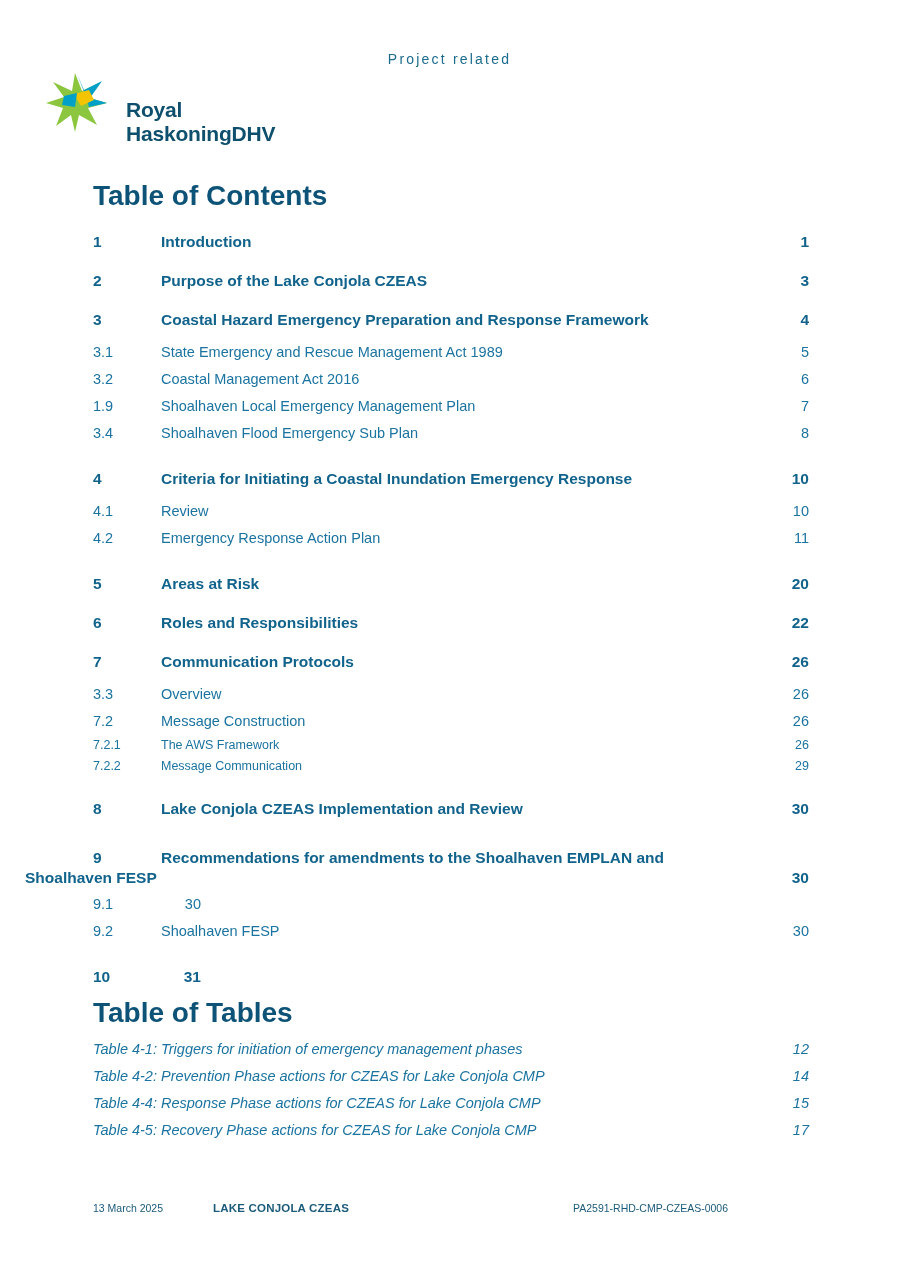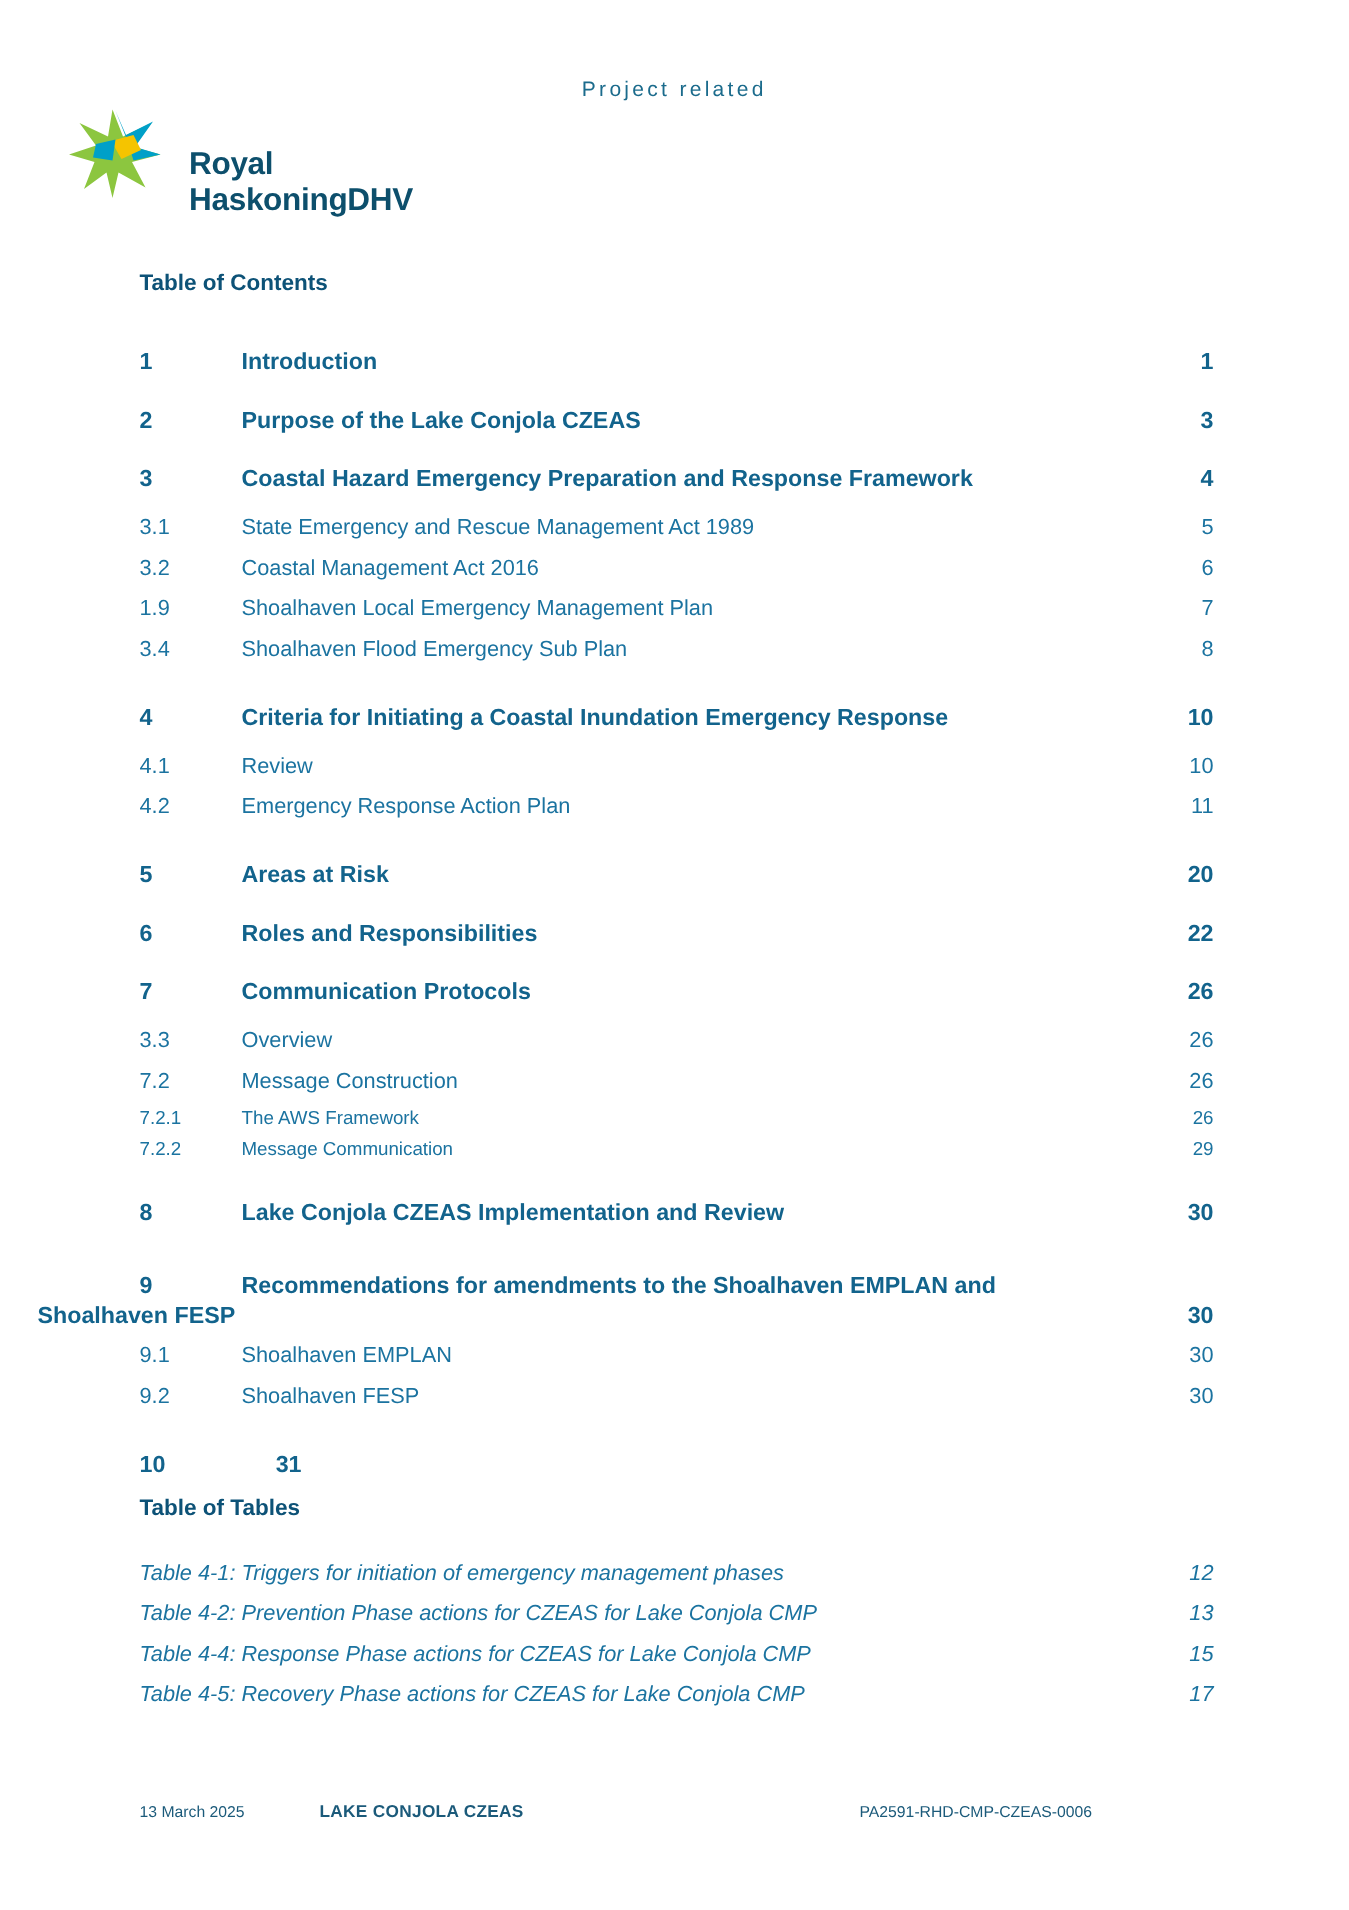--- a/index.html
+++ b/index.html
@@ -52,21 +52,21 @@
     font-size: 21px;
     font-weight: bold;
     color: #0d4f6c;
     line-height: 1.12;
     letter-spacing: -0.2px;
   }
 
   .section-title {
     position: absolute;
     left: 93px;
-    font-size: 15px;
+    font-size: 28px;
     font-weight: bold;
     color: #0d5277;
   }
   #toc-title { top: 180px; }
   #tot-title { top: 997px; }
 
   .toc {
     position: absolute;
     left: 93px;
     top: 222px;
@@ -329,21 +329,20 @@
       <span class="wi-num">9</span>
       <span class="wi-text">
         <span>Recommendations for amendments to the Shoalhaven EMPLAN and</span>
         <span class="line2">Shoalhaven FESP</span>
       </span>
       <span class="wi-page">30</span>
     </div>
 
     <div class="toc-row lvl2">
       <span class="toc-num">9.1</span>
-      <span class="toc-label">Shoalhaven EMPLAN</span>
       <span class="toc-page">30</span>
     </div>
 
     <div class="toc-row lvl2">
       <span class="toc-num">9.2</span>
       <span class="toc-label">Shoalhaven FESP</span>
       <span class="toc-page">30</span>
     </div>
 
     <div class="spacer-12"></div>
@@ -357,21 +356,21 @@
 
   <div class="section-title" id="tot-title">Table of Tables</div>
 
   <div class="tot">
     <div class="tot-row">
       <span class="tot-label">Table 4-1: Triggers for initiation of emergency management phases</span>
       <span class="tot-page">12</span>
     </div>
     <div class="tot-row">
       <span class="tot-label">Table 4-2: Prevention Phase actions for CZEAS for Lake Conjola CMP</span>
-      <span class="tot-page">13</span>
+      <span class="tot-page">14</span>
     </div>
     <div class="tot-row">
       <span class="tot-label">Table 4-4: Response Phase actions for CZEAS for Lake Conjola CMP</span>
       <span class="tot-page">15</span>
     </div>
     <div class="tot-row">
       <span class="tot-label">Table 4-5: Recovery Phase actions for CZEAS for Lake Conjola CMP</span>
       <span class="tot-page">17</span>
     </div>
   </div>

